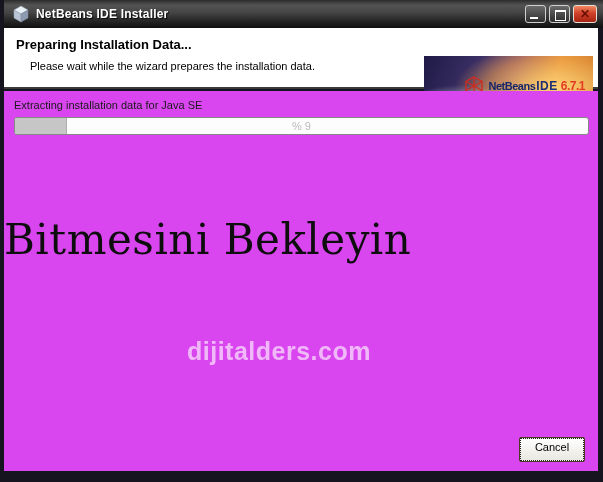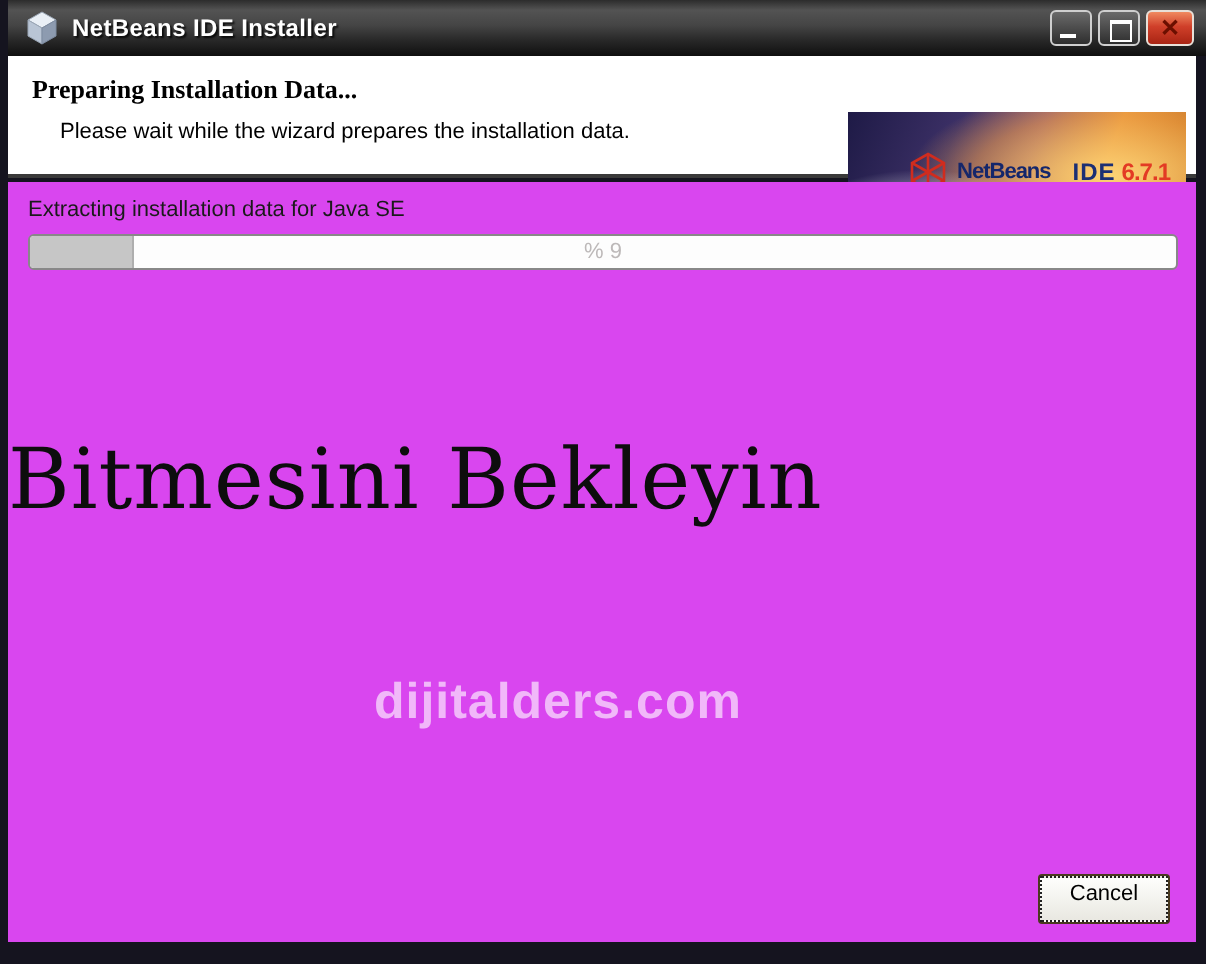--- a/index.html
+++ b/index.html
@@ -45,40 +45,40 @@
     border:1px solid #fff; border-top-width:2px;
   }
 
   
   .header {
     position:absolute; left:4px; right:5px; top:28px; height:61px;
     background:#ffffff; border-bottom:2px solid #3a3a3a;
   }
   .header .h-title {
     position:absolute; left:12px; top:9px;
-    font-size:13px; font-weight:bold; color:#000000;font-family:Liberation Serif, serif;
+    font-size:13px; font-weight:bold; color:#000000;
   }
   .header .h-sub {
     position:absolute; left:26px; top:32px;
     font-size:11px; color:#000000;
   }
 
   
   .banner {
     position:absolute; right:5px; top:28px; width:169px; height:59px;
     background:
       radial-gradient(ellipse 65% 85% at 22% 100%, rgba(255,255,250,0.95), rgba(255,255,250,0) 60%),
       radial-gradient(ellipse 75% 95% at 78% 55%, rgba(255,215,120,0.95), rgba(250,170,70,0.45) 55%, rgba(0,0,0,0) 80%),
       linear-gradient(112deg, #1e1a46 0%, #3c3066 30%, #8f5a70 52%, #e0913f 72%, #b5641c 100%);
     display:flex; align-items:center; justify-content:flex-end;
     padding-right:8px;
   }
   .banner .nb-cube { width:22px; height:22px; margin-right:4px; flex:0 0 auto; }
   .banner .nb-name { font-size:11px; font-weight:bold; color:#14266b; letter-spacing:-0.5px; }
-  .banner .nb-ide  { font-size:12px; font-weight:bold; color:#1c2f74; letter-spacing:0.5px; margin-left:11px; }
+  .banner .nb-ide  { font-size:12px; font-weight:bold; color:#1c2f74; letter-spacing:0.5px; margin-left:1px; }
   .banner .nb-ver  { font-size:12px; font-weight:bold; color:#e33a24; margin-left:3px; letter-spacing:-0.5px; }
 
   
   .client {
     position:absolute; left:4px; right:5px; top:91px; bottom:11px;
     background:#d946ef;
   }
   .progress-label {
     position:absolute; left:10px; top:8px;
     font-size:11px; color:#1a1a1a;

